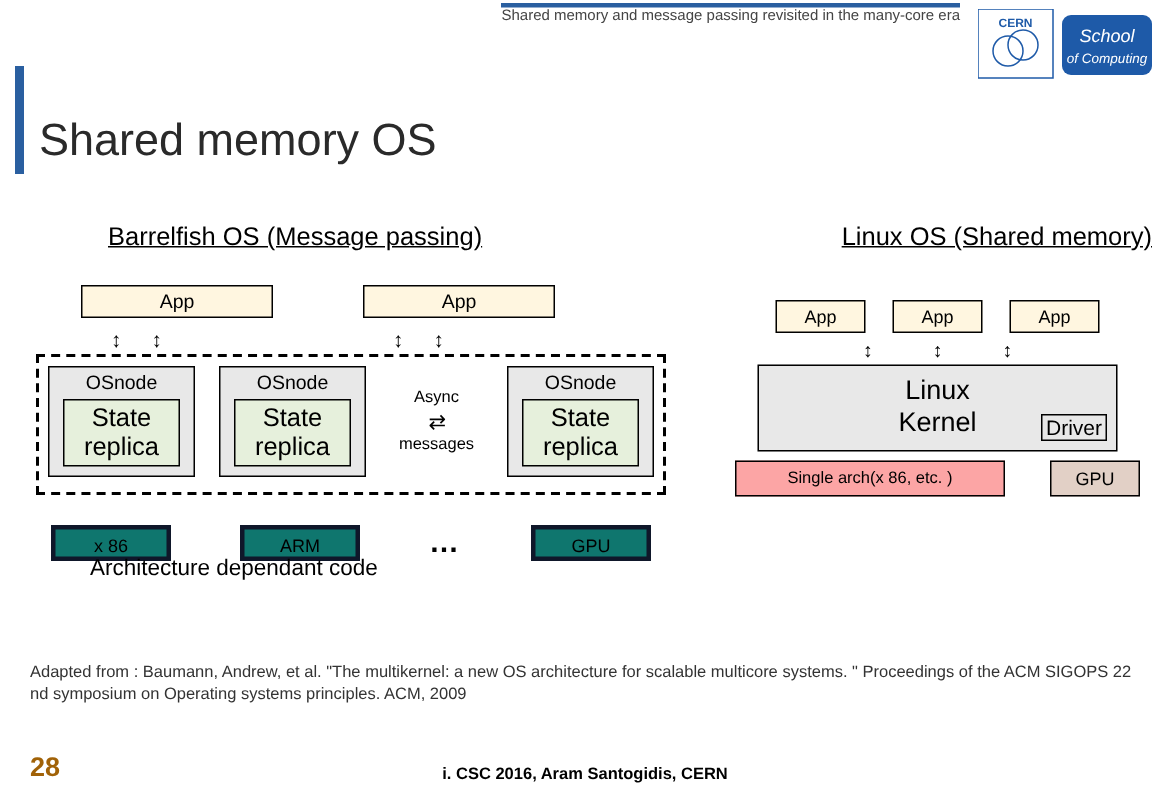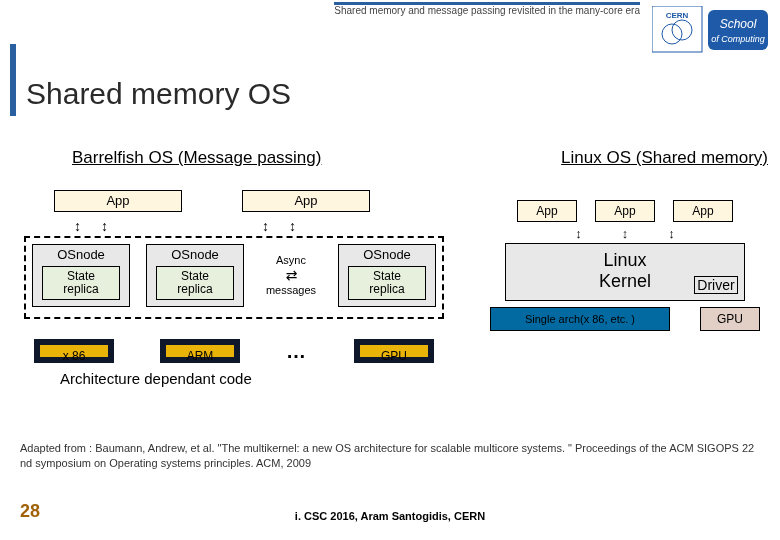--- a/index.html
+++ b/index.html
@@ -15,38 +15,38 @@
   
   .bf { position: absolute; top: 190px; left: 24px; width: 420px; }
   .approw { display: flex; gap: 60px; margin-left: 30px; margin-bottom: 6px; }
   .appbox { width: 128px; height: 22px; border: 1px solid #000; background: #fff6e0; text-align: center; font-size: 13px; line-height: 20px; position: relative; }
   .darrows { display: flex; gap: 60px; margin-left: 50px; margin-bottom: 2px; }
   .darrow { display: flex; gap: 20px; width: 128px; }
   .ar { font-size: 14px; }
   .osrail { border: 2px dashed #000; padding: 6px 6px 10px; display: flex; align-items: center; justify-content: space-between; gap: 16px; }
   .osnode { width: 98px; border: 1px solid #000; background: #e8e8e8; text-align: center; padding: 2px 0 6px; }
   .osnode .lbl { font-size: 13px; margin-bottom: 4px; }
-  .state { width: 78px; margin: 0 auto; border: 1px solid #000; background: #e6f0dc; font-size: 12px; padding: 3px 2px; line-height: 1.1; }
+  .state { width: 78px; margin: 0 auto; border: 1px solid #000; background: #e6f0dc; font-size: 17px; padding: 3px 2px; line-height: 1.1; }
   .msgcol { text-align: center; font-size: 11px; width: 62px; line-height: 1.2; }
   .msgarrow { font-size: 14px; letter-spacing: -1px; }
   .archrow { display: flex; justify-content: space-between; align-items: center; margin-top: 20px; padding: 0 10px; }
-  .archbox { width: 80px; height: 24px; border: 6px solid #0f172a; background: #eab308; text-align: center; font-size: 12px; line-height: 22px; }
+  .archbox { width: 80px; height: 24px; border: 3px solid #0f172a; background: #0f766e; text-align: center; font-size: 12px; line-height: 22px; }
   .dots { font-size: 20px; font-weight: bold; letter-spacing: 2px; }
   .archlabel { position: absolute; top: 370px; left: 60px; font-size: 15px; }
 
   
   .lx { position: absolute; top: 200px; right: 20px; width: 270px; }
   .lx-apps { display: flex; gap: 18px; justify-content: center; margin-bottom: 4px; }
   .appbox2 { width: 60px; height: 22px; border: 1px solid #000; background: #fff6e0; text-align: center; font-size: 12px; line-height: 20px; }
   .lx-da { display: flex; gap: 40px; justify-content: center; font-size: 13px; margin-bottom: 2px; }
   .kernelbox { margin: 0 auto; width: 240px; height: 58px; border: 1px solid #000; background: #e8e8e8; position: relative; text-align: center; }
   .kernelbox .klabel { font-size: 18px; padding-top: 6px; }
   .driver { position: absolute; right: 6px; bottom: 6px; width: 44px; height: 18px; border: 1px solid #000; font-size: 14px; line-height: 16px; background: #e8e8e8; }
   .lx-archrow { display: flex; justify-content: space-between; align-items: center; margin-top: 6px; }
-  .singlearch { width: 180px; height: 24px; border: 1px solid #000; background: #0369a1; text-align: center; font-size: 11px; line-height: 22px; }
+  .singlearch { width: 180px; height: 24px; border: 1px solid #000; background: #fca5a5; text-align: center; font-size: 11px; line-height: 22px; }
   .gpu { width: 60px; height: 24px; border: 1px solid #000; background: #e2d0c6; text-align: center; font-size: 12px; line-height: 22px; }
 
   .citation { position: absolute; bottom: 70px; left: 20px; right: 20px; font-size: 11px; color: #333; line-height: 1.3; margin-top: 36px; }
   .pagenum { position: absolute; bottom: 18px; left: 20px; font-size: 18px; font-weight: bold; color: #a16207; }
   .footer { position: absolute; bottom: 18px; left: 0; right: 0; text-align: center; font-size: 11px; font-weight: bold; }
 </style>
 </head>
 <body>
 <div class="slide">
 

